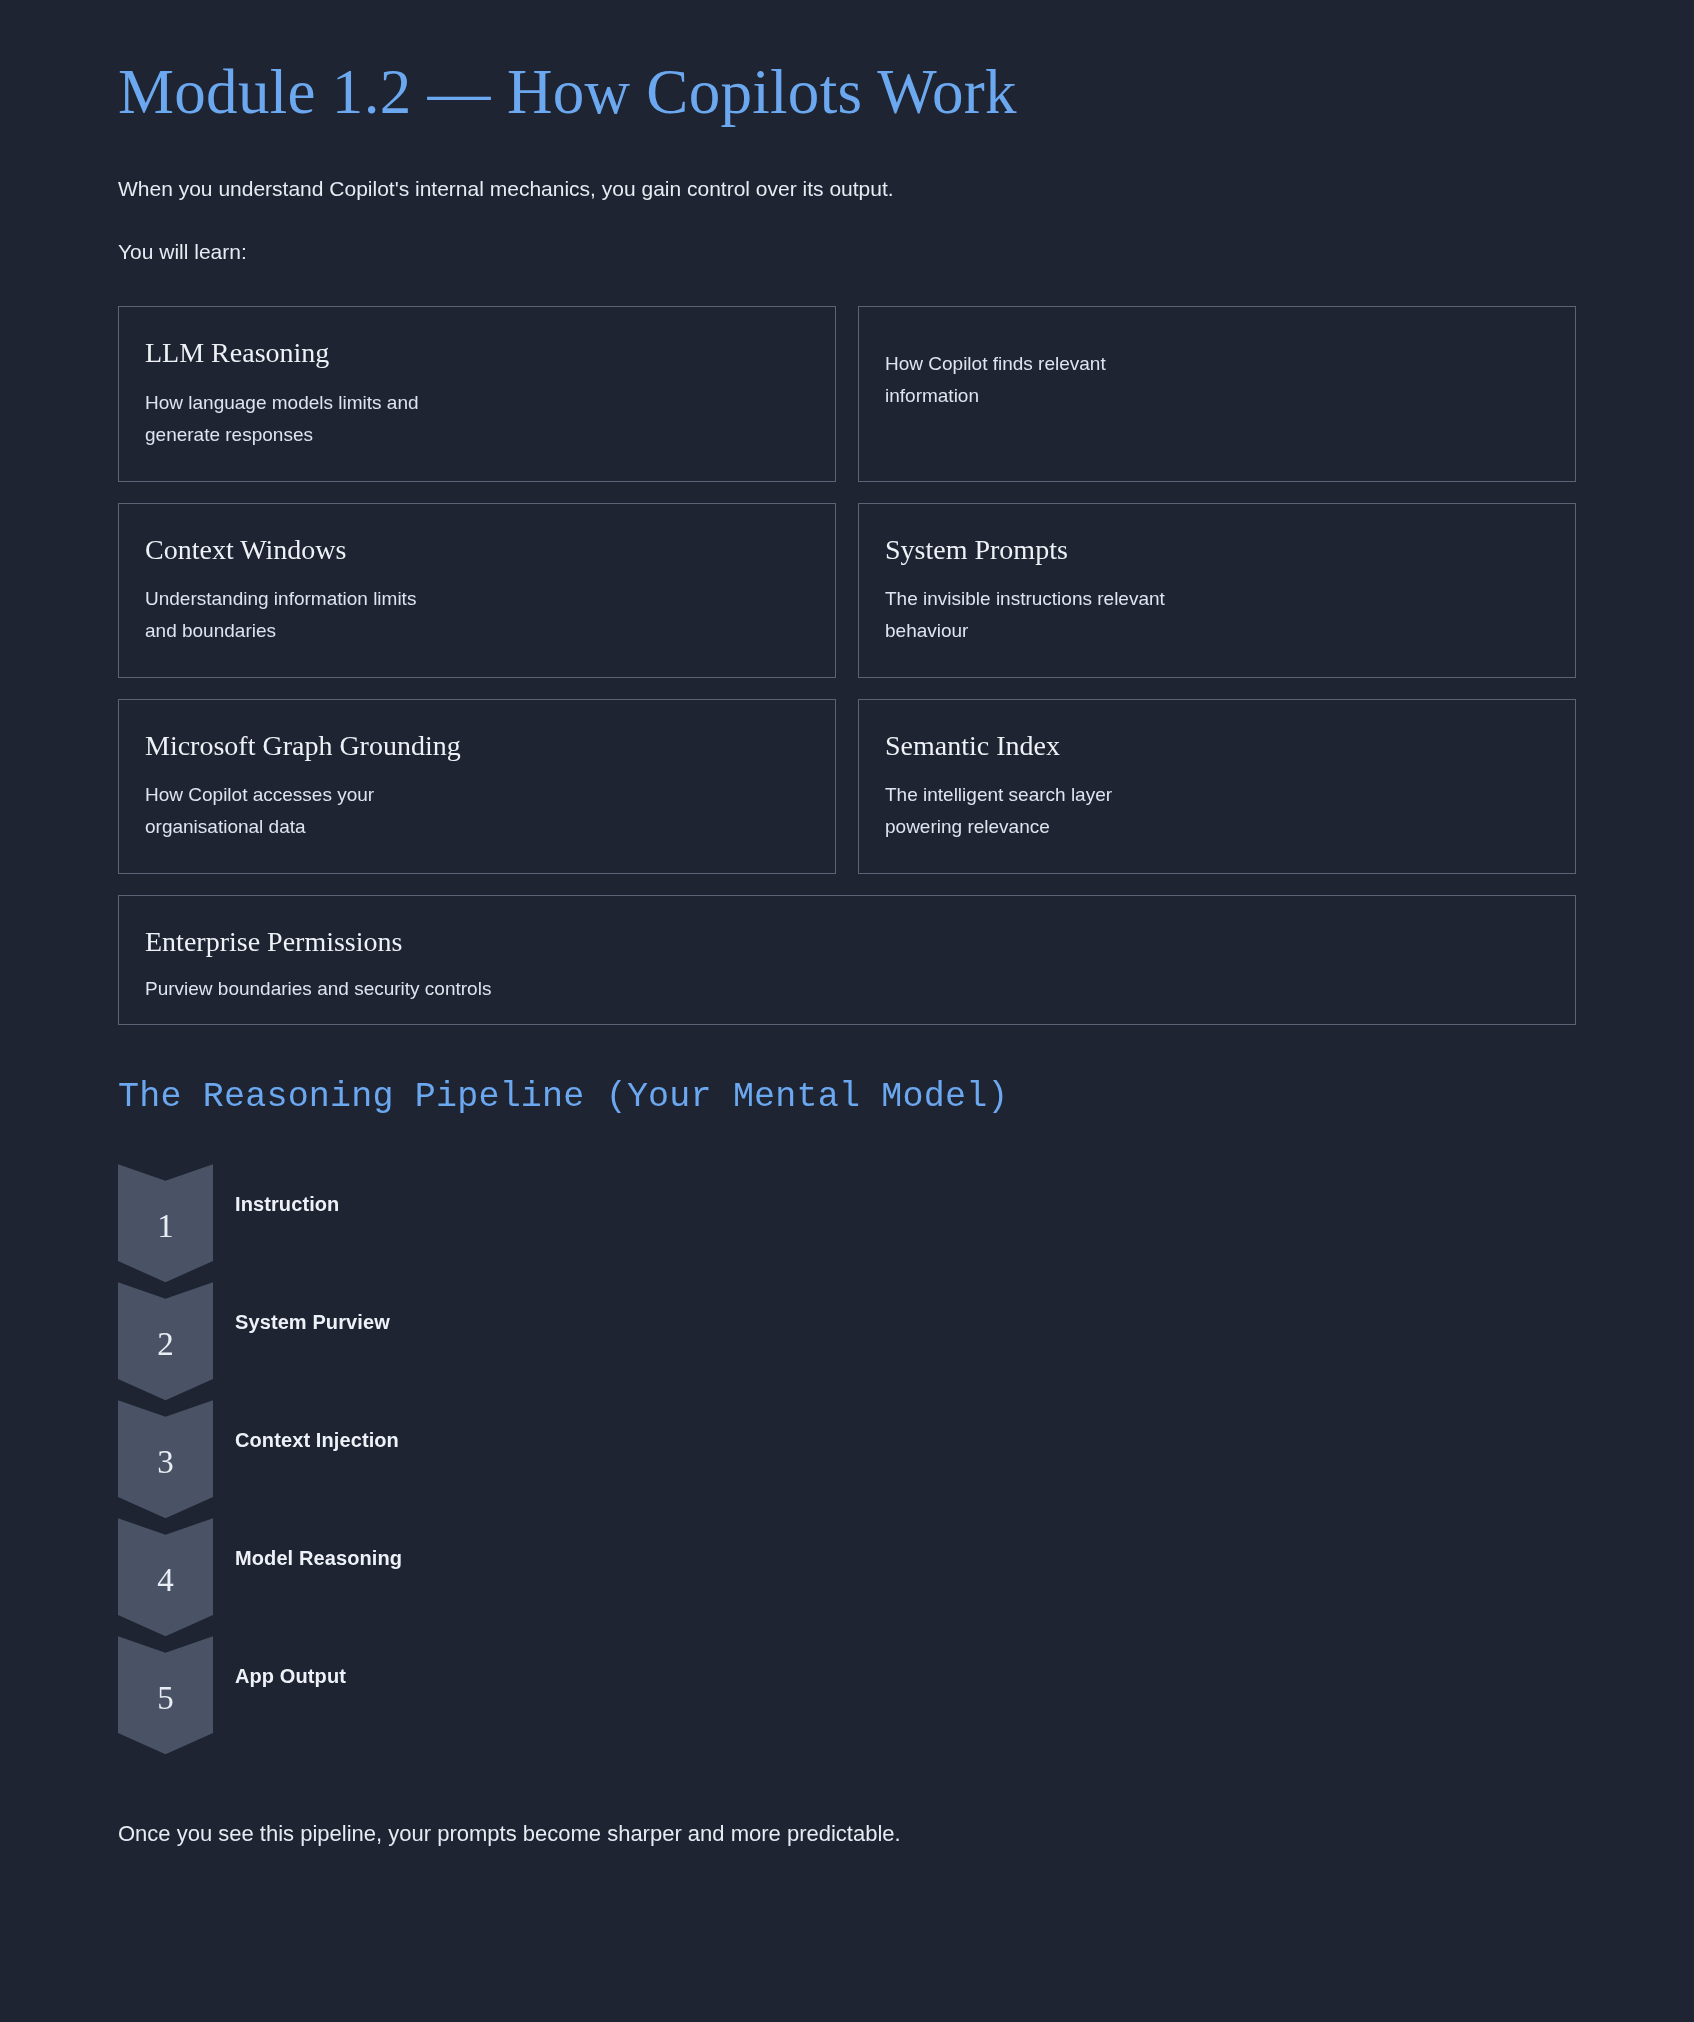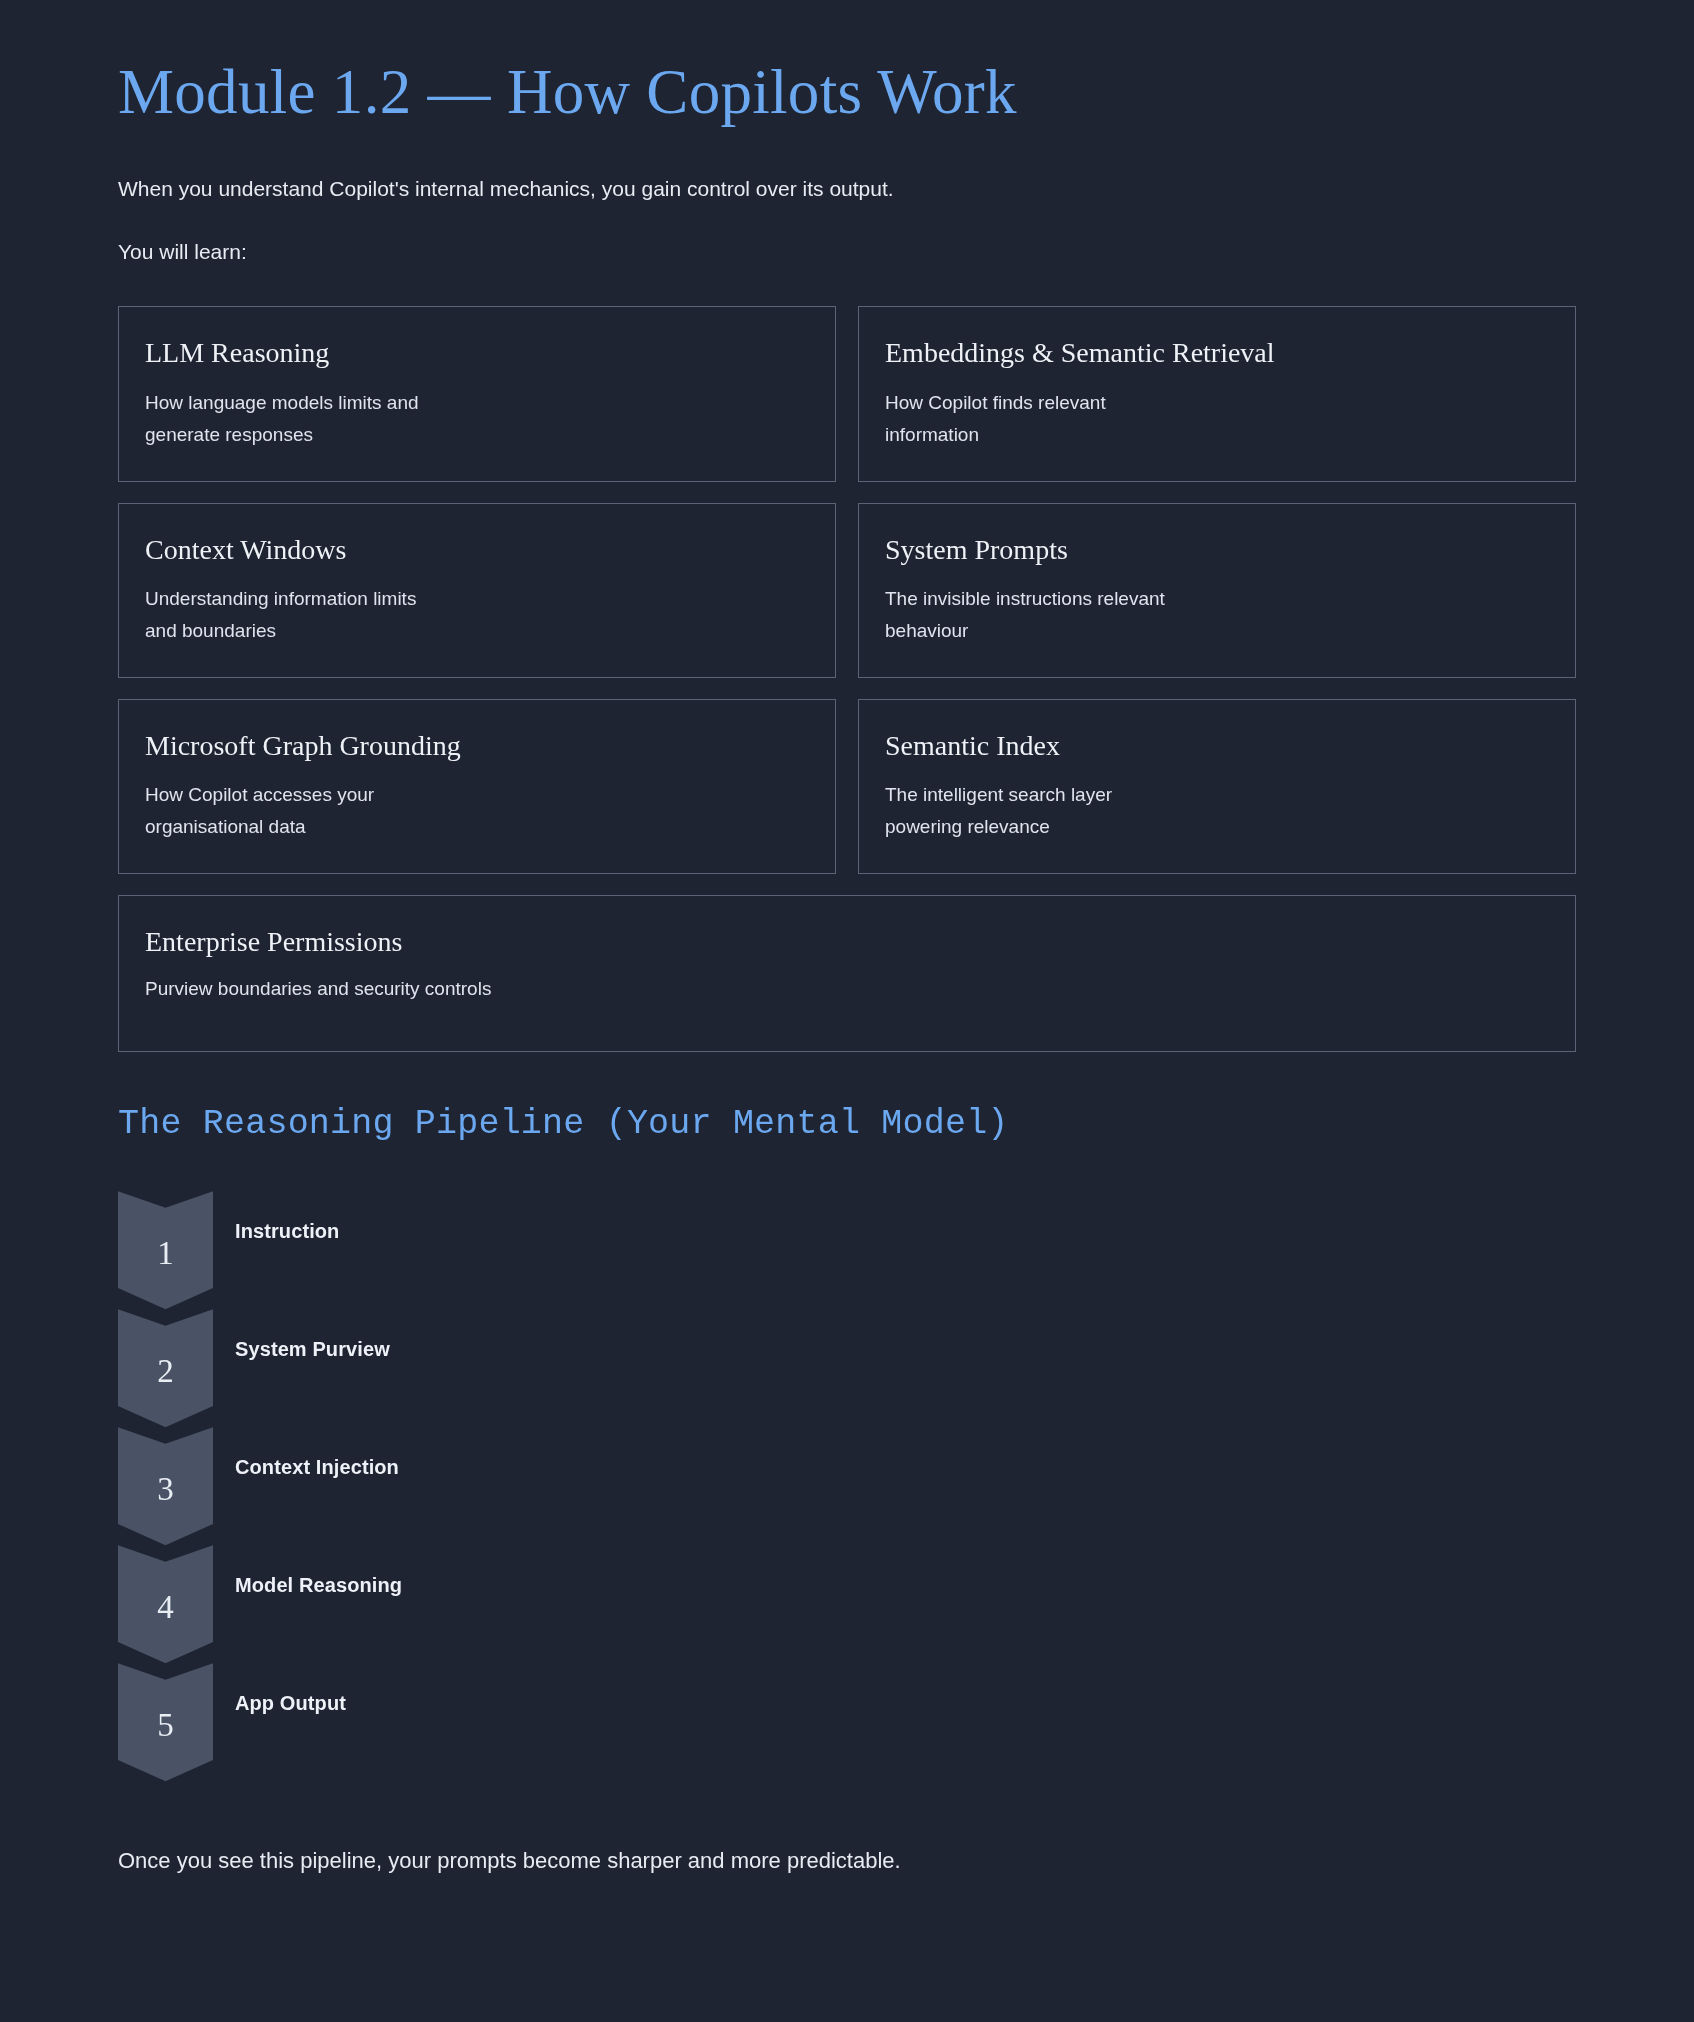--- a/index.html
+++ b/index.html
@@ -53,21 +53,21 @@
   .card {
     border: 1px solid #5b6476;
     box-sizing: border-box;
     padding: 28px 26px 30px 26px;
     min-height: 153px;
     background: transparent;
   }
   .card.full {
     grid-column: 1 / -1;
     min-height: 90px;
-    padding-bottom: 46px;
+    padding-bottom: 19px;
   }
   .card-title {
     font-family: "Liberation Serif", serif;
     font-size: 28px;
     font-weight: 400;
     color: #eef1f6;
     margin: 0 0 2px 0;
     line-height: 1.3;
   }
   .card-desc {
@@ -149,21 +149,20 @@
   <p class="learn-label">You will learn:</p>
 
   <div class="card-grid">
 
     <div class="card">
       <div class="card-title">LLM Reasoning</div>
       <div class="card-desc">How language models limits and generate responses</div>
     </div>
 
     <div class="card">
-      <div class="card-title">Embeddings &amp; Semantic Retrieval</div>
       <div class="card-desc">How Copilot finds relevant information</div>
     </div>
 
     <div class="card">
       <div class="card-title">Context Windows</div>
       <div class="card-desc">Understanding information limits and boundaries</div>
     </div>
 
     <div class="card">
       <div class="card-title">System Prompts</div>

